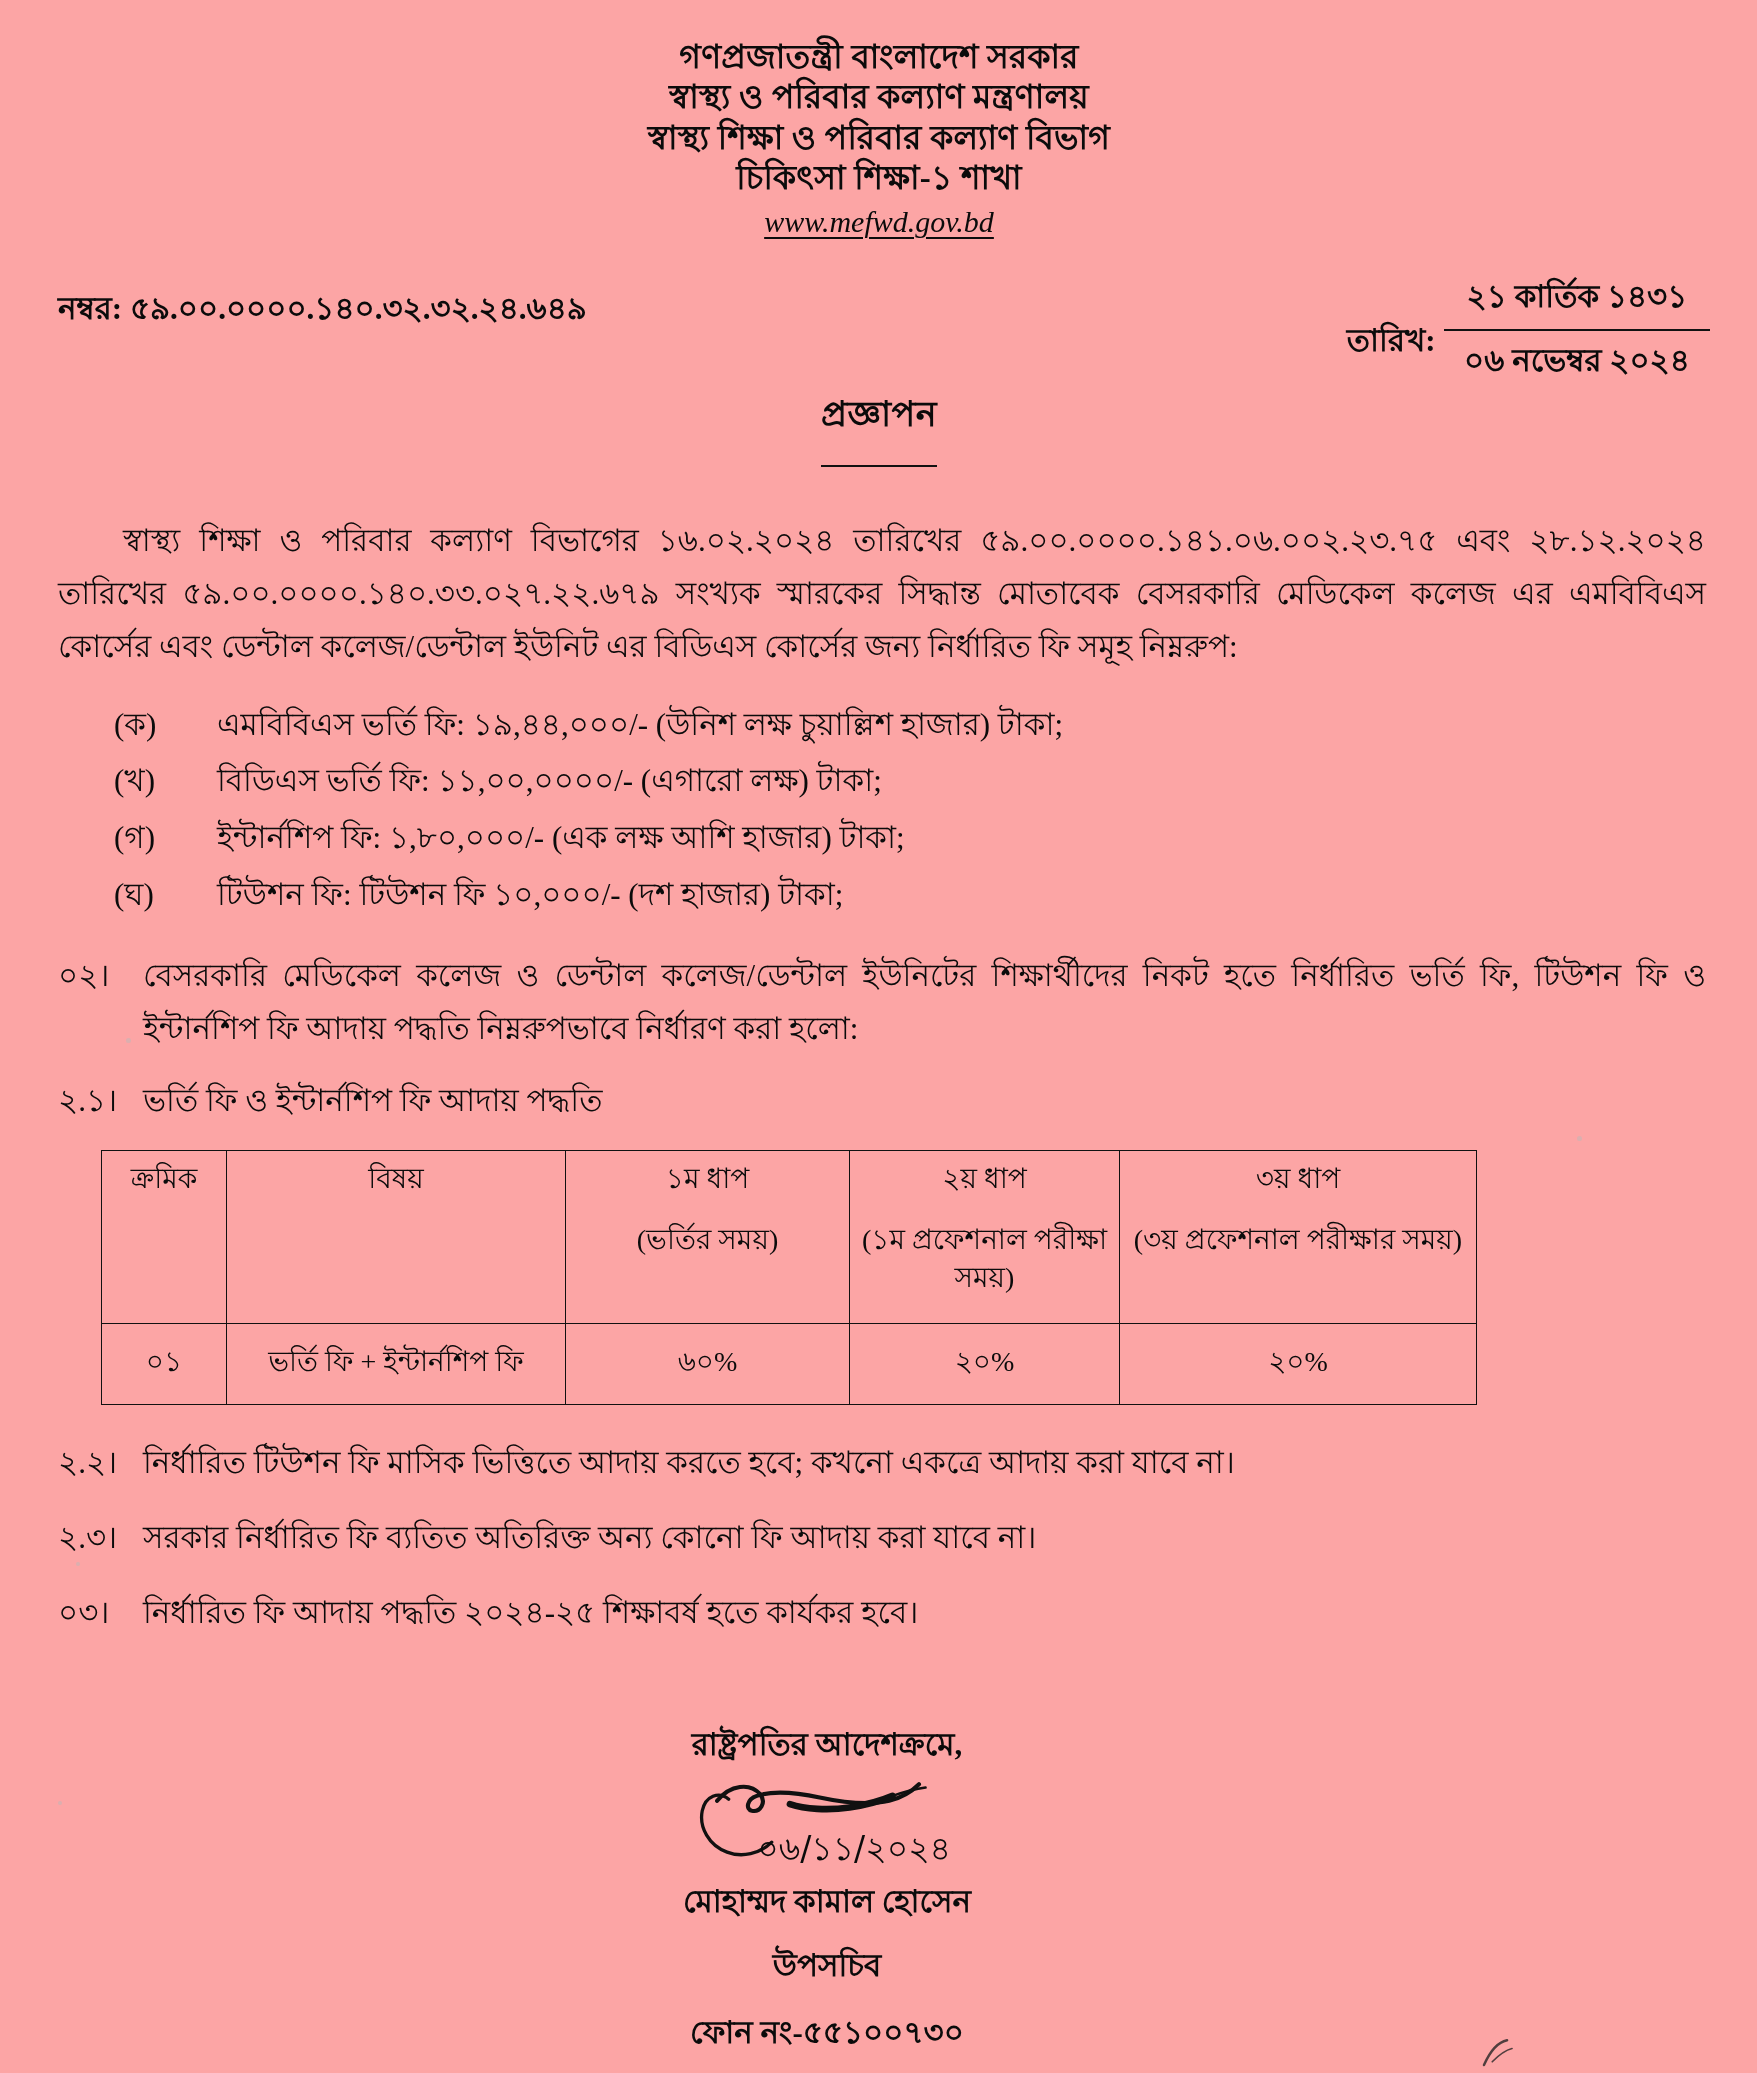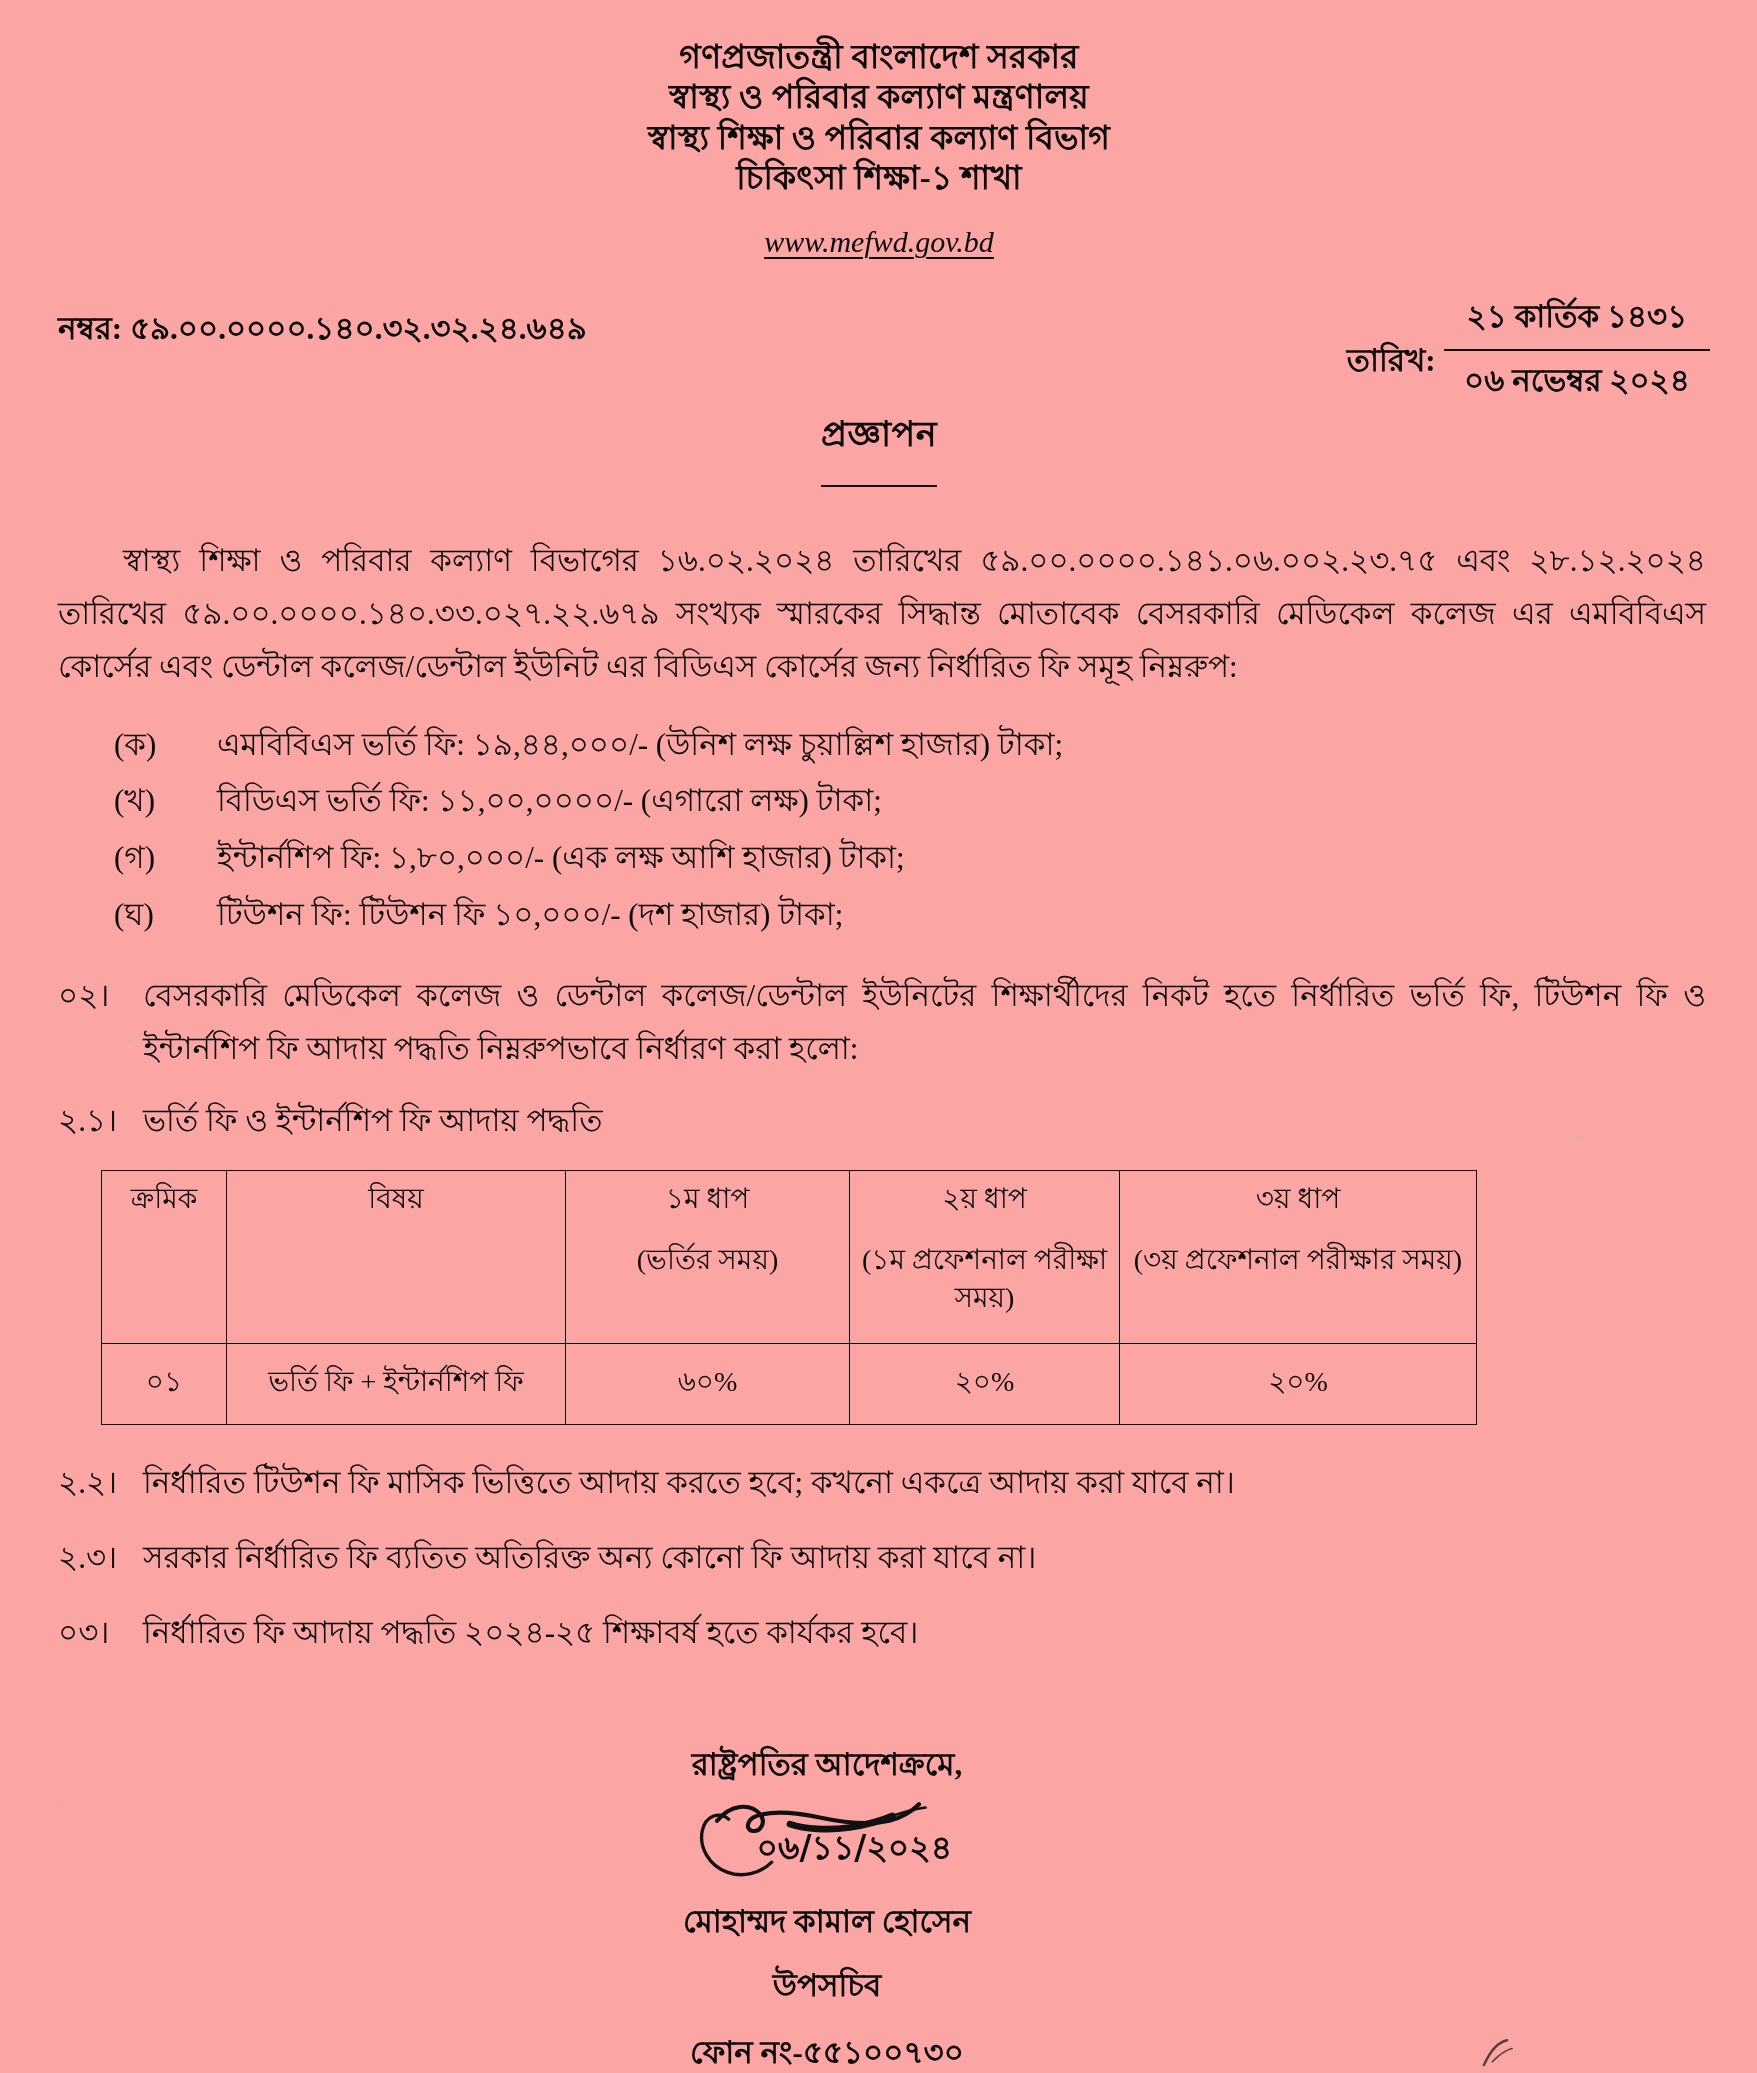--- a/index.html
+++ b/index.html
@@ -29,21 +29,21 @@
   }
   .letterhead .lh-line {
     font-size: 33px;
     line-height: 1.22;
     font-weight: 600;
     letter-spacing: 0.2px;
     white-space: nowrap;
   }
   .letterhead .lh-url {
     display: inline-block;
-    margin-top: 27px;
+    margin-top: 7px;
     font-size: 30px;
     font-style: italic;
     text-decoration: underline;
     text-underline-offset: 5px;
     text-decoration-thickness: 1.7px;
   }
 
   
   .meta-row {
     position: relative;
@@ -237,24 +237,24 @@
   }
   .sig-svg {
     position: absolute;
     left: 50%;
     top: 0;
     transform: translateX(-52%);
   }
   .sig-date {
     position: absolute;
     left: 50%;
-    top: 26px;
+    top: 47px;
     transform: translateX(-36%);
     font-size: 33px;
-    font-weight: 700;
+    font-weight: 400;
     white-space: nowrap;
     font-family: "DejaVu Sans", sans-serif;
   }
   .sign-name {
     font-size: 31px;
     font-weight: 600;
     margin-top: 3.3px;
     white-space: nowrap;
     text-align: center;
   }

